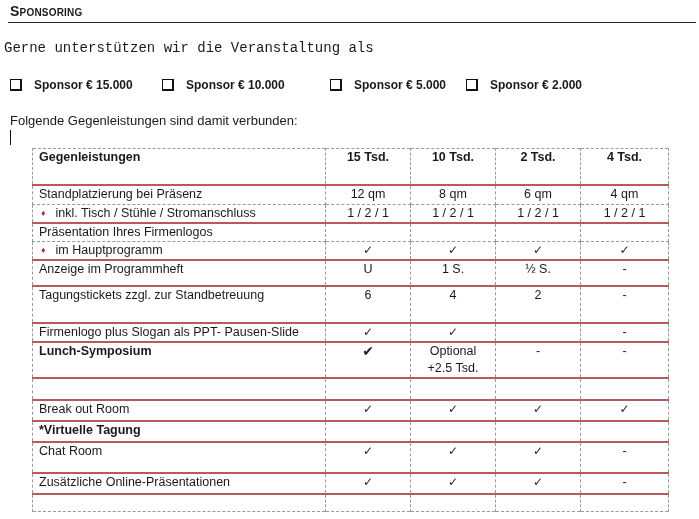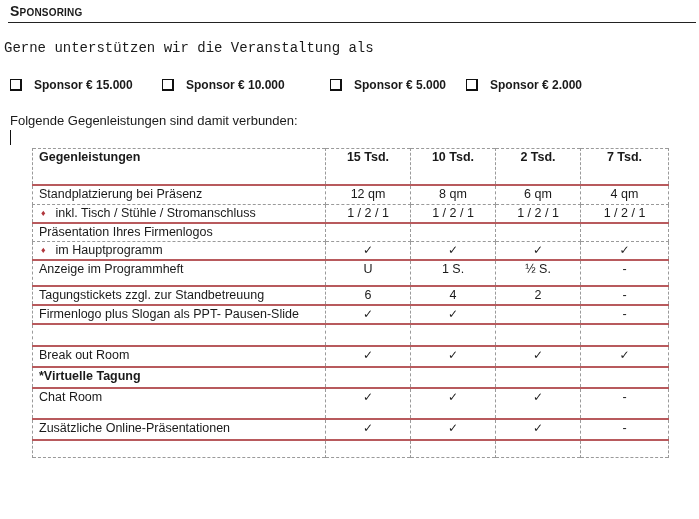--- a/index.html
+++ b/index.html
@@ -99,21 +99,21 @@
       <col class="c2">
       <col class="c3">
       <col class="c4">
     </colgroup>
   <tbody id="tbody">
       <tr class="hdr red" style="height: 34px;">
         <td>Gegenleistungen</td>
         <td class="num">15 Tsd.</td>
         <td class="num">10 Tsd.</td>
         <td class="num">2 Tsd.</td>
-        <td class="num">7 Tsd.</td>
+        <td class="num">4 Tsd.</td>
       </tr>
       <tr class="dash" style="height: 19px;">
         <td class="lbl"><span>Standplatzierung bei Präsenz</span></td>
         <td class="num"><span>12 qm</span></td>
         <td class="num"><span>8 qm</span></td>
         <td class="num"><span>6 qm</span></td>
         <td class="num"><span>4 qm</span></td>
       </tr>
       <tr class="red" style="height: 19px;">
         <td class="lbl"><span class="bullet">♦</span><span>inkl. Tisch / Stühle / Stromanschluss</span></td>
@@ -136,34 +136,42 @@
         <td class="num"><span class="chk">✓</span></td>
         <td class="num"><span class="chk">✓</span></td>
       </tr>
       <tr class="red" style="height: 26px; margin-top: 44px;">
         <td class="lbl"><span>Anzeige im Programmheft</span></td>
         <td class="num"><span>U</span></td>
         <td class="num"><span>1 S.</span></td>
         <td class="num"><span>½ S.</span></td>
         <td class="num"><span>-</span></td>
       </tr>
-      <tr class="red" style="height: 19px; padding-left: 24px;">
+      <tr class="red" style="height: 37px; padding-left: 24px;">
         <td class="lbl"><span>Tagungstickets zzgl. zur Standbetreuung</span></td>
         <td class="num"><span>6</span></td>
         <td class="num"><span>4</span></td>
         <td class="num"><span>2</span></td>
         <td class="num"><span>-</span></td>
       </tr>
       <tr class="red" style="height: 16px;">
         <td class="lbl"><span>Firmenlogo plus Slogan als PPT- Pausen-Slide</span></td>
         <td class="num"><span class="chk">✓</span></td>
         <td class="num"><span class="chk">✓</span></td>
         <td class="num"><span></span></td>
         <td class="num"><span>-</span></td>
       </tr>
+      <tr class="red bold" style="height: 36px;">
+        <td class="lbl"><span>Lunch-Symposium</span></td>
+        <td class="num"><span class="chk heavy">✔</span></td>
+        <td class="num multiline"><span style="white-space: pre-line;">Optional
++2.5 Tsd.</span></td>
+        <td class="num"><span>-</span></td>
+        <td class="num"><span>-</span></td>
+      </tr>
       <tr class="red" style="height: 22px;">
         <td class="lbl"><span></span></td>
         <td class="num"><span></span></td>
         <td class="num"><span></span></td>
         <td class="num"><span></span></td>
         <td class="num"><span></span></td>
       </tr>
       <tr class="red" style="height: 21px;">
         <td class="lbl"><span>Break out Room</span></td>
         <td class="num"><span class="chk">✓</span></td>

